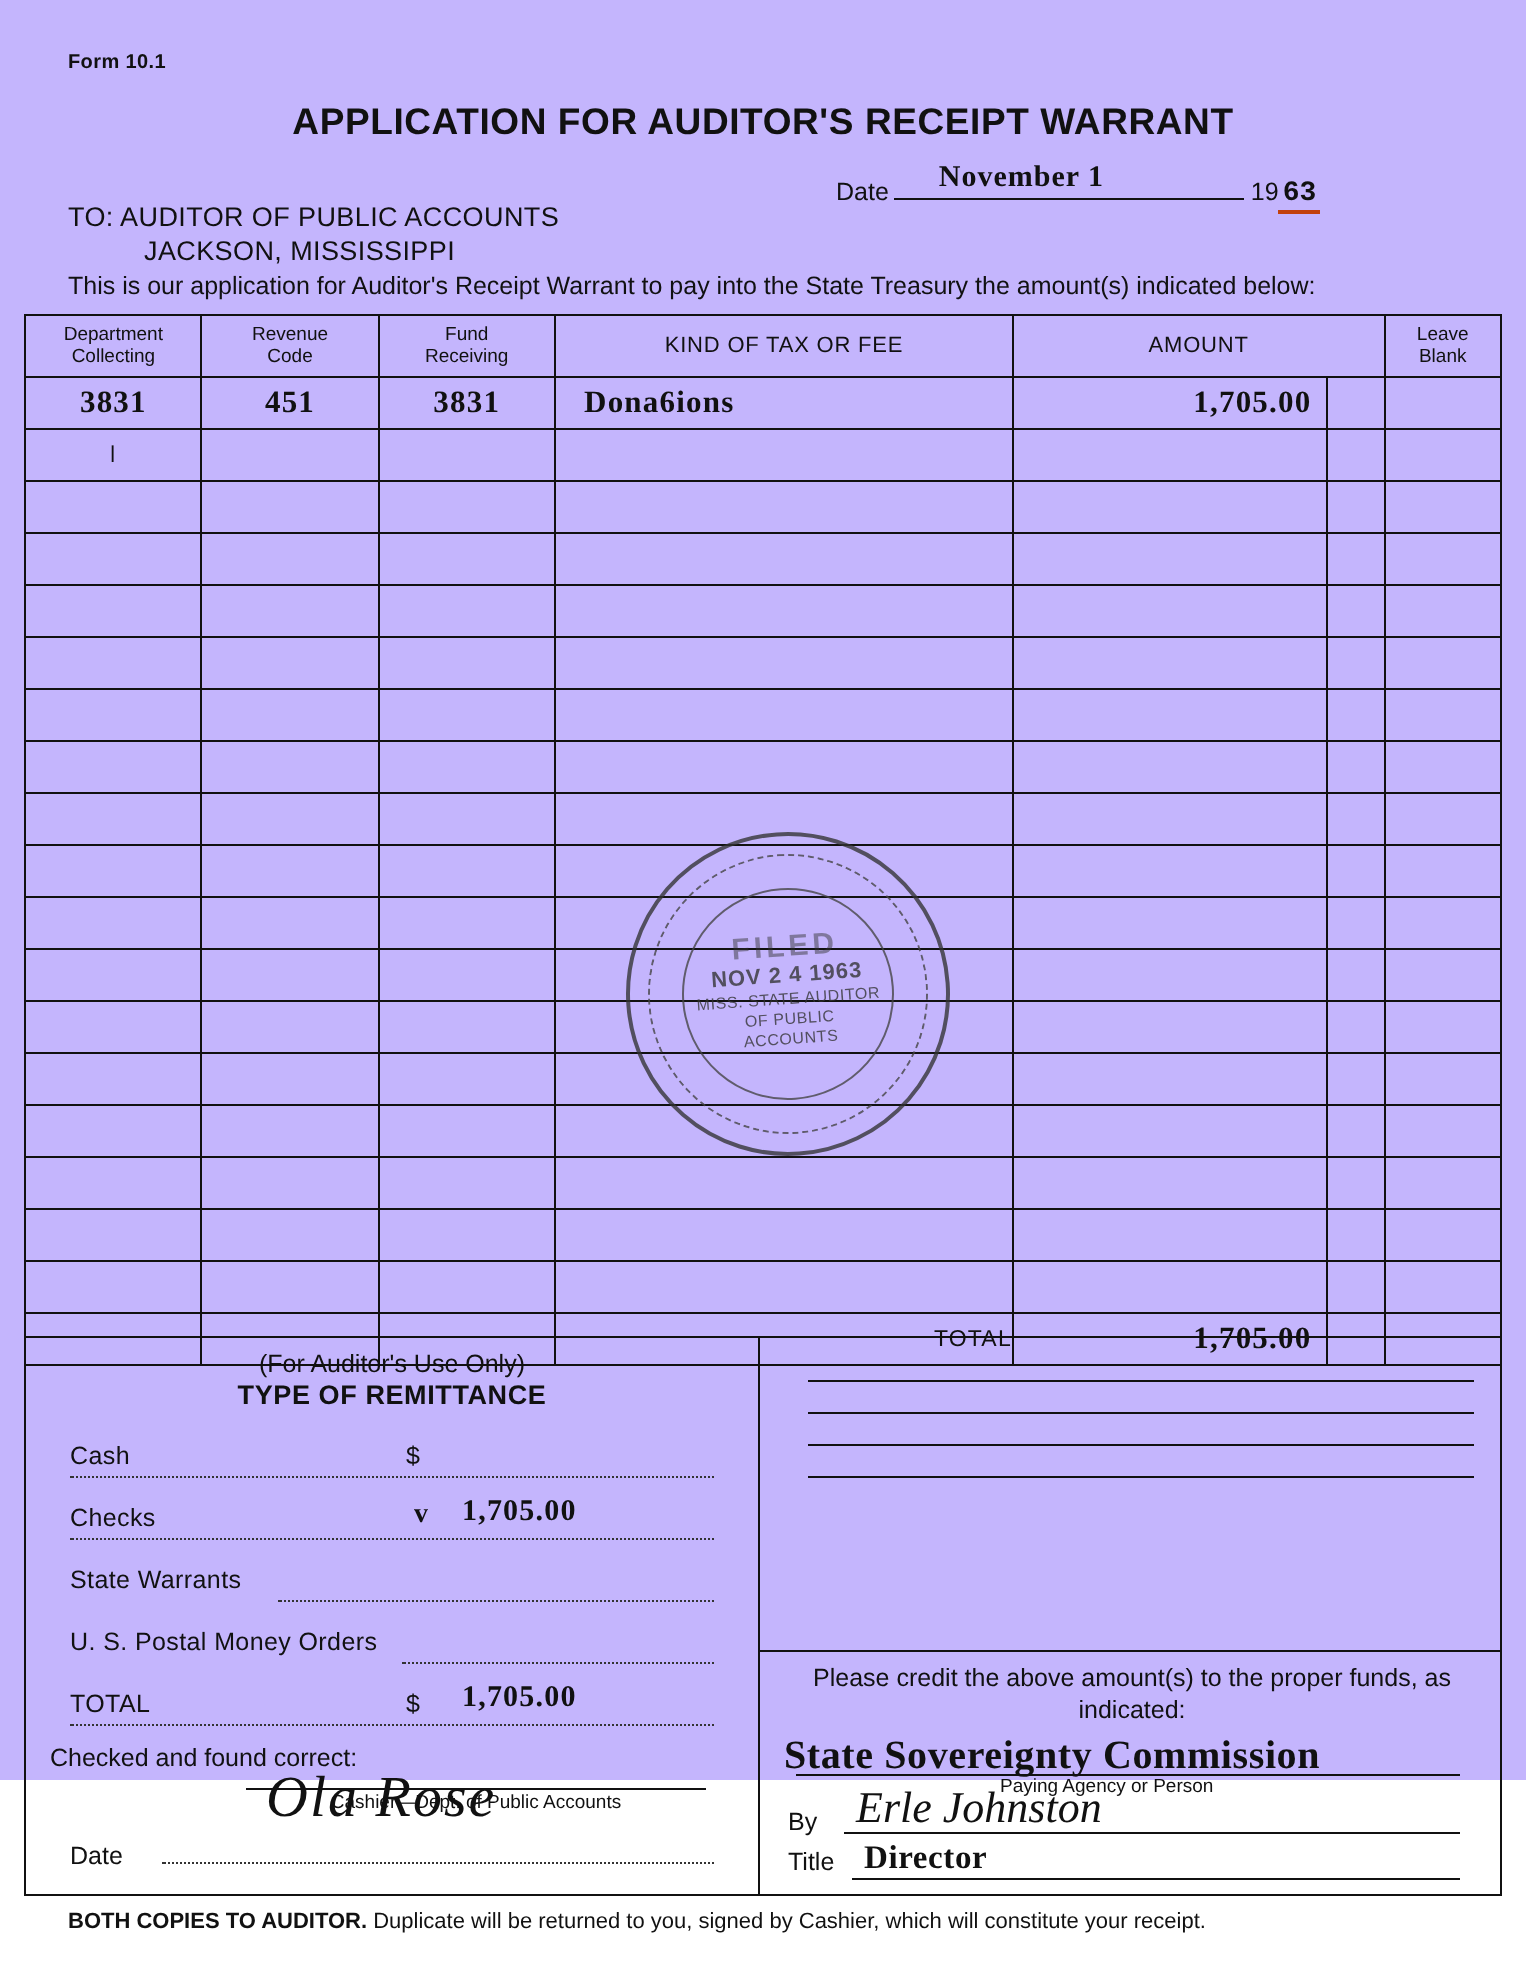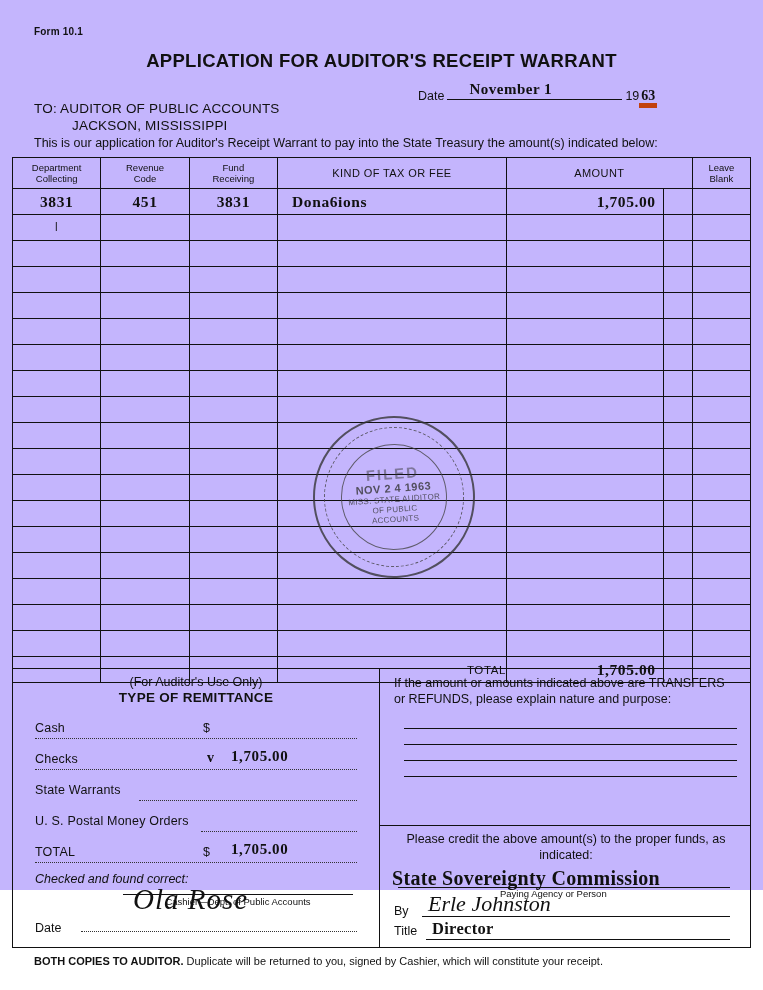--- a/index.html
+++ b/index.html
@@ -60,24 +60,24 @@
     font-weight: bold;
     font-size: 15px;
     letter-spacing: .5px;
   }
   .date-val {
     position: absolute;
     left: 22px; bottom: 1px;
   }
   .yr-19 { font-size: 12.5px; }
   .yr-val {
-    font-family: Liberation Serif, serif;
+    font-family: Liberation Mono, monospace;
     font-weight: bold;
     font-size: 14px;
-    border-bottom: 5px solid #c2410c;
+    border-bottom: 2px solid #c2410c;
     padding: 0 2px;
   }
   .to-block {
     position: absolute;
     left: 34px; top: 100px;
     font-size: 13.5px;
     line-height: 17px;
     letter-spacing: .2px;
   }
   .to-block .l2 { margin-left: 38px; }
@@ -252,23 +252,22 @@
     font-size: 15px;
     letter-spacing: .6px;
   }
   .rem-check {
     position: absolute;
     left: 172px; top: 4px;
     font-family: "Liberation Serif", serif;
     font-size: 14px;
   }
   .checked-line {
-    margin: 2px 0 0 22px;
-    font-size: 12.5px;
-    font-style: italic;
+    margin: 2px 0 0 12px;
+    font-size: 12.5px;
   }
   .sig-script {
     font-family: "Liberation Serif", serif;
     font-style: italic;
     font-size: 29px;
     letter-spacing: 1px;
     margin-left: 120px;
     margin-top: -2px;
     line-height: 30px;
   }
@@ -659,21 +658,20 @@
       <div class="sig-rule" style="top:225px"></div>
       <div class="sig-cap" style="top:227px">Cashier—Dept. of Public Accounts</div>
 
       <div class="date-bottom">
         <span>Date</span>
         <span class="dots2"></span>
       </div>
     </div>
 
     <div class="br-pane">
-      <div class="xfer-text">If the amount or amounts indicated above are TRANSFERS or REFUNDS, please explain nature and purpose:</div>
       <div class="blank-line" style="margin-top:20px"></div>
       <div class="blank-line"></div>
       <div class="blank-line"></div>
       <div class="blank-line"></div>
 
       <div class="credit-div"></div>
       <div class="credit-text">Please credit the above amount(s) to the proper funds, as indicated:</div>
 
       <div class="agency">State Sovereignty Commission</div>
       <div class="agency-rule"></div>

